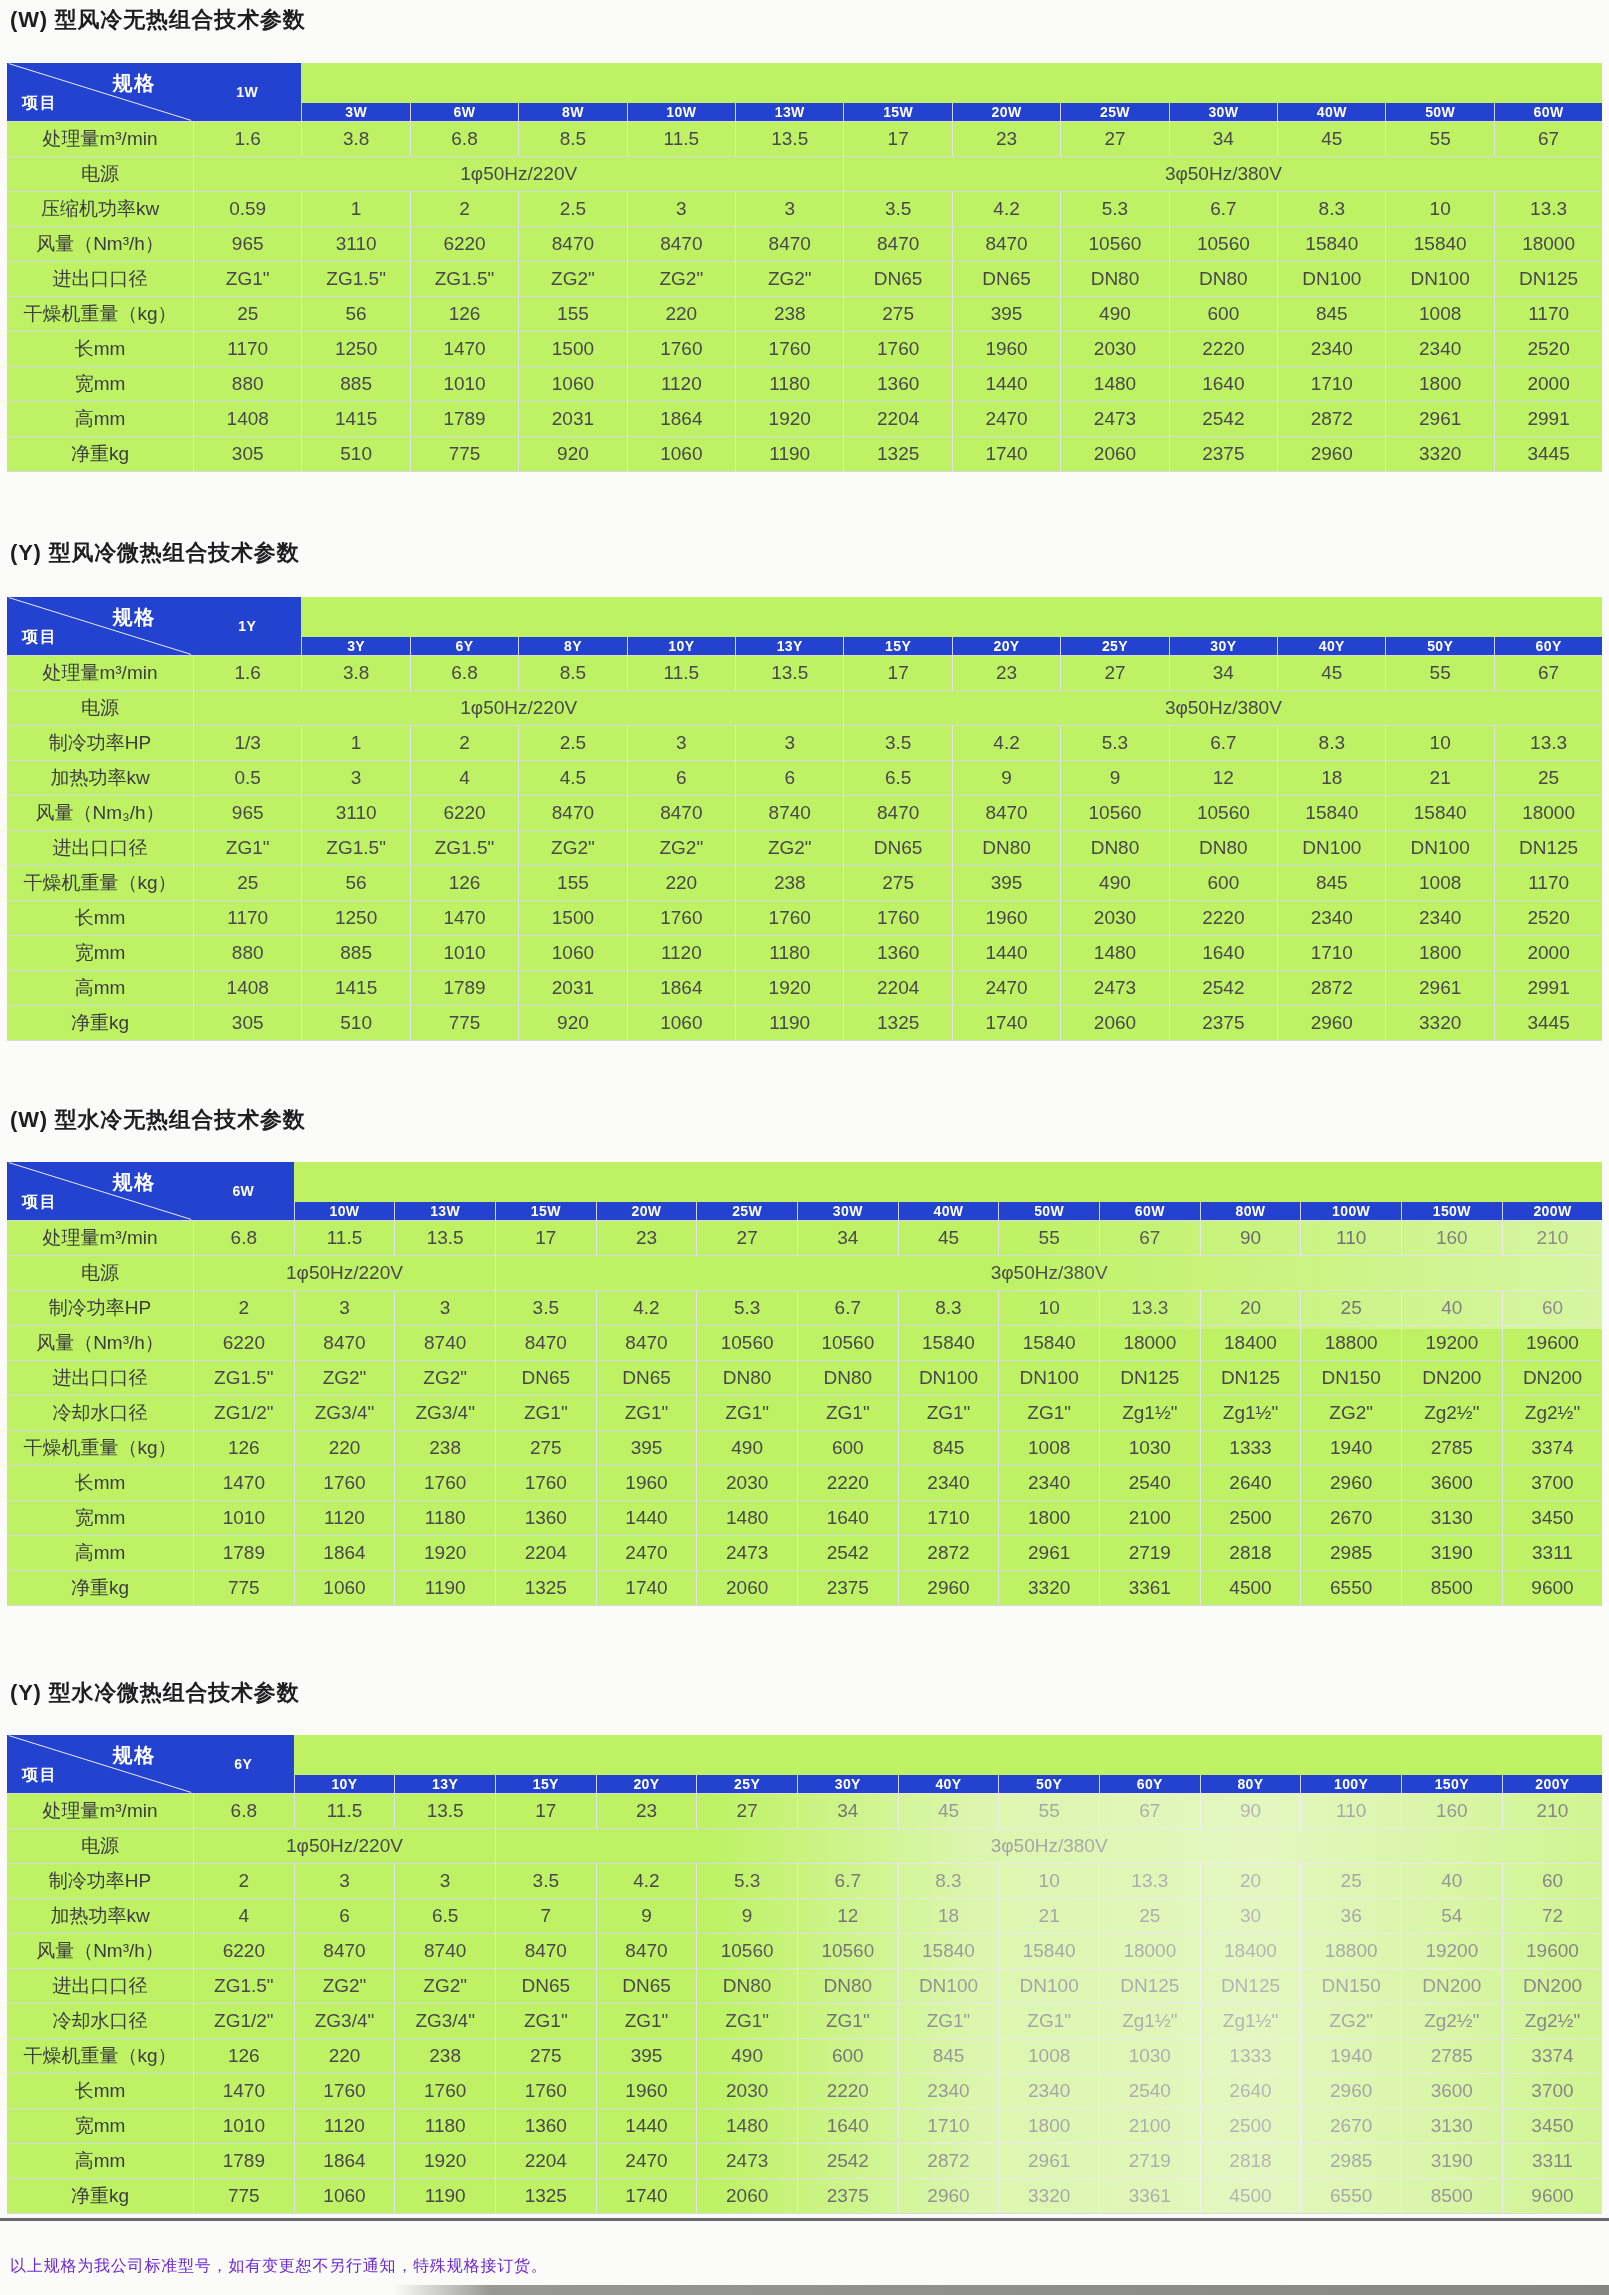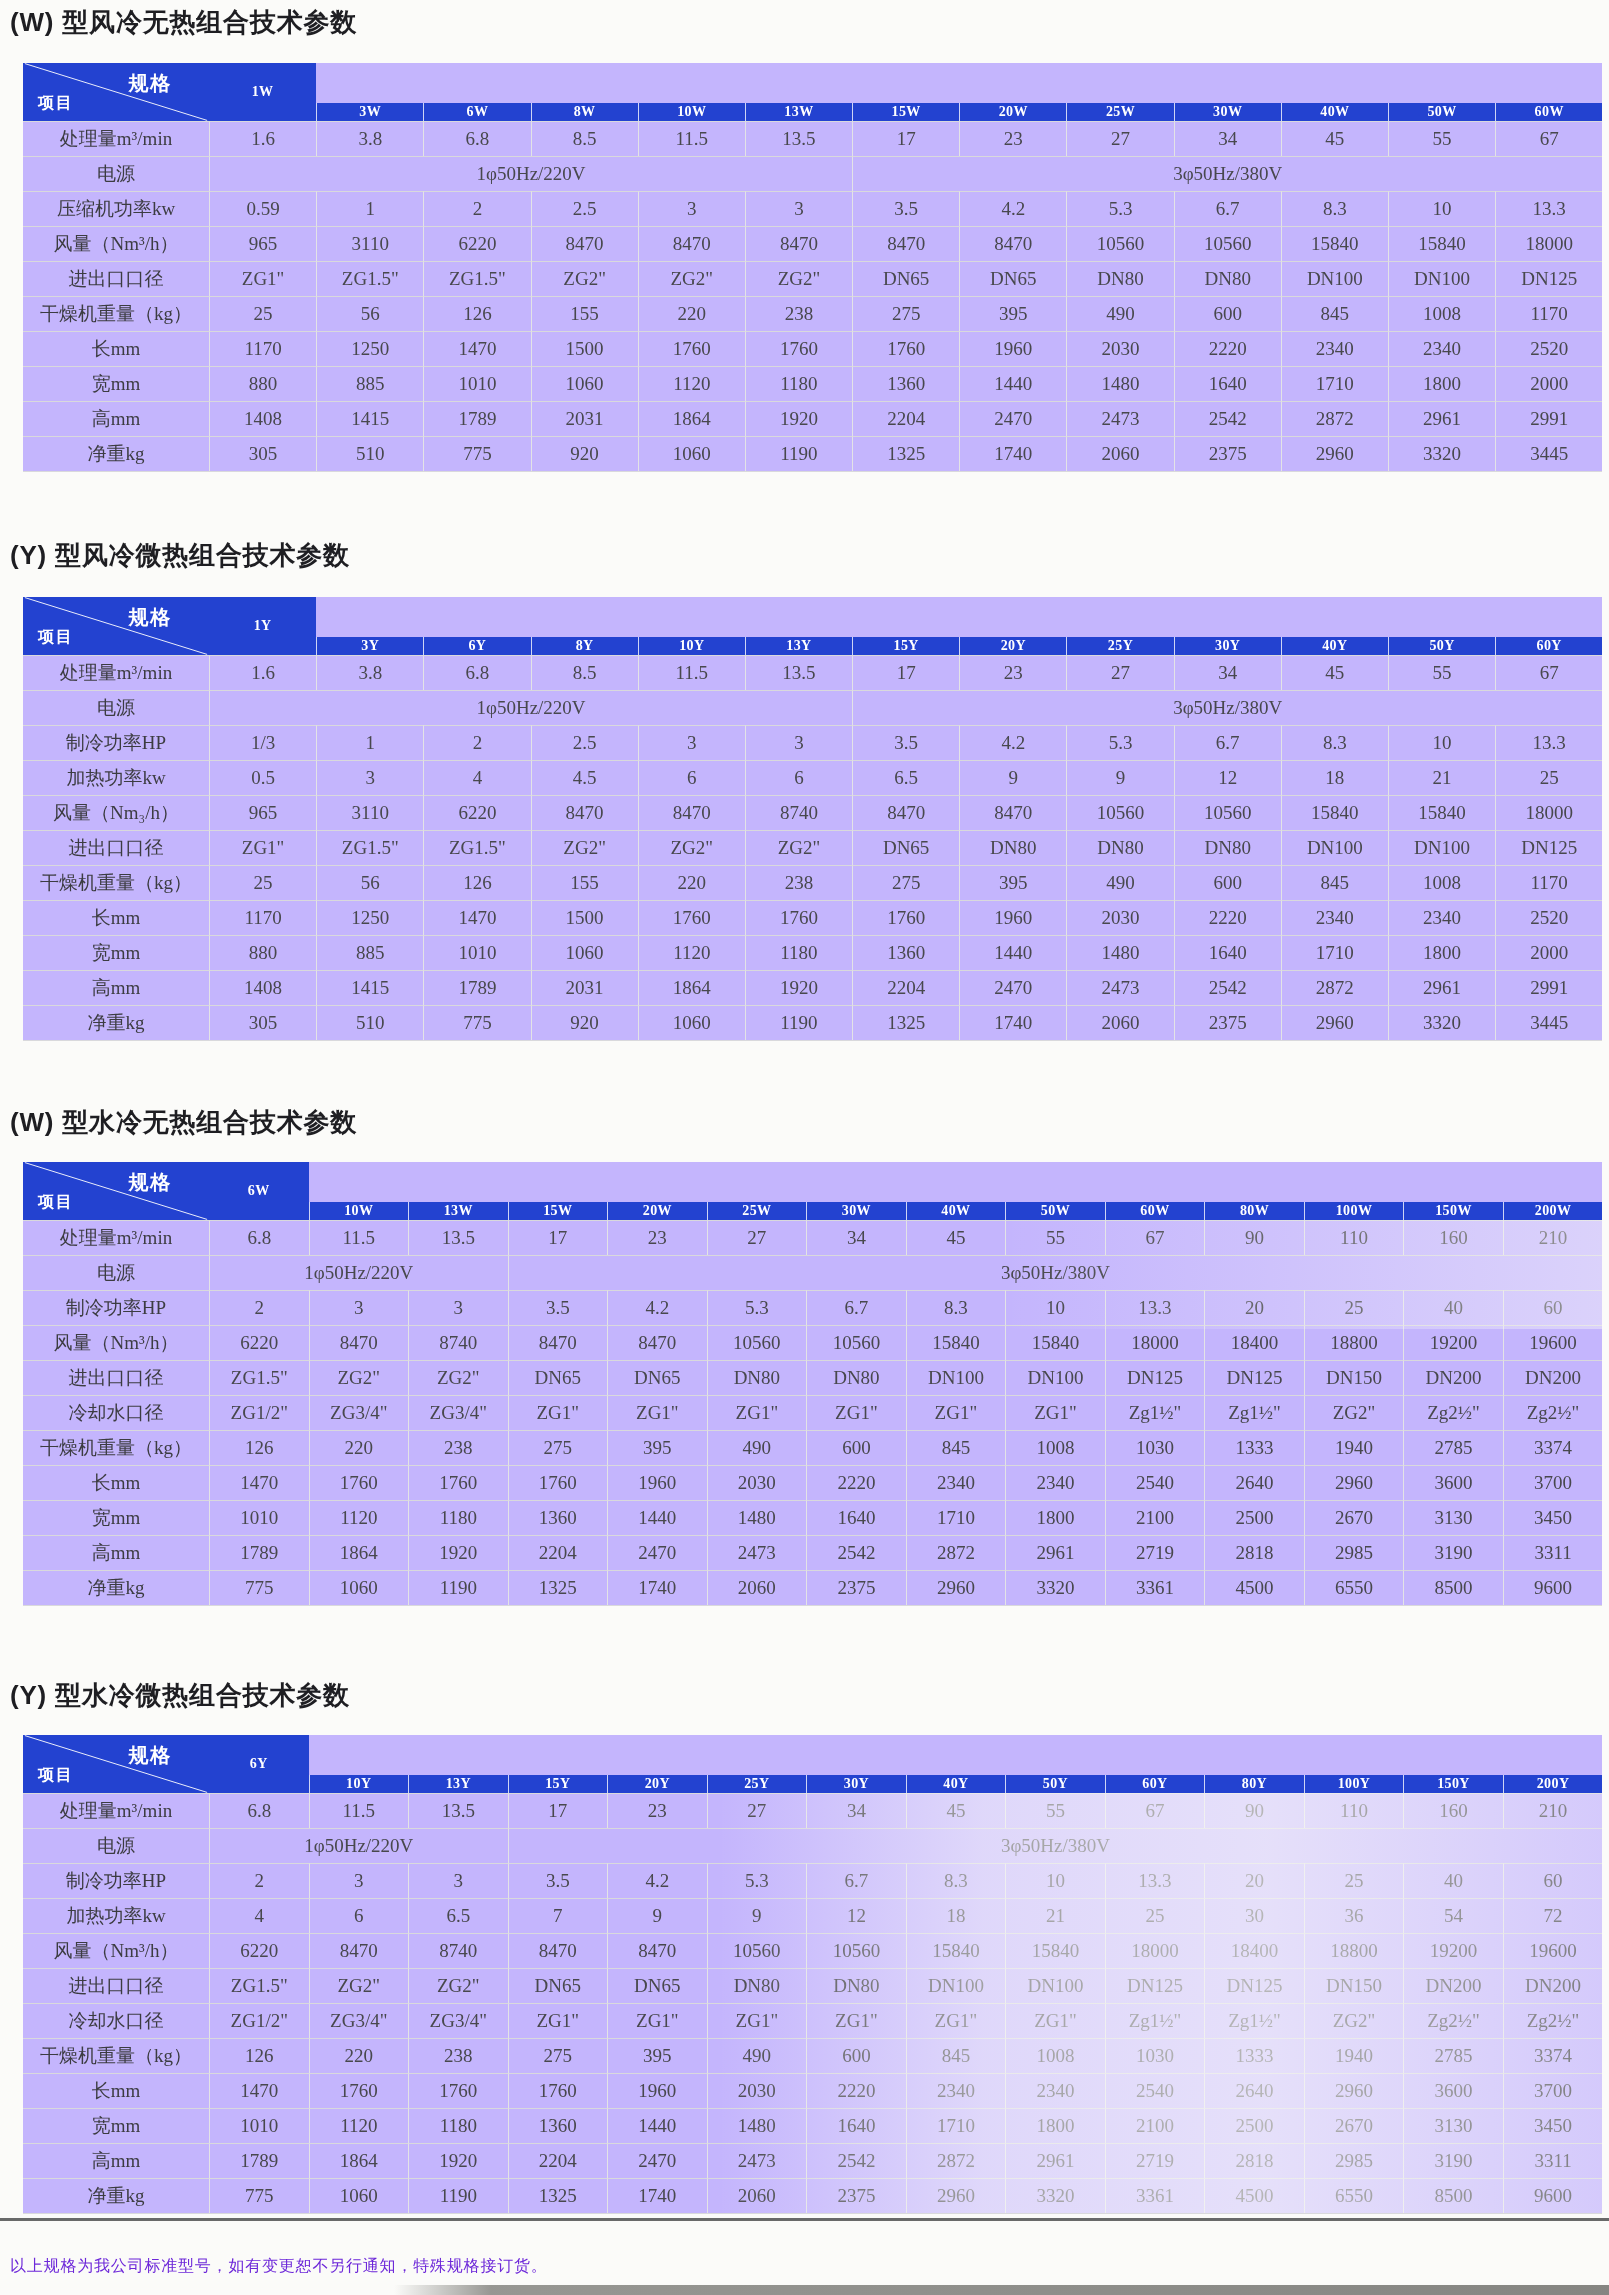--- a/index.html
+++ b/index.html
@@ -4,28 +4,27 @@
 <style>
   :root{ --blue:#2342d0; --paper:#fbfbf9; }
   html,body{margin:0;padding:0;}
   body{
     width:1609px;height:2295px;position:relative;overflow:hidden;
     background:var(--paper);
     font-family:"Liberation Sans","DejaVu Sans",sans-serif;
   }
   .section-title{
     position:absolute;left:10px;margin:0;
-    font-size:26px;font-weight:600;color:#1e1e22;letter-spacing:0.8px;
+    font-size:22px;font-weight:600;color:#1e1e22;letter-spacing:0.8px;
     white-space:nowrap;
   }
   .spec-table{
-    position:absolute;left:23px;right:6.7px;
+    position:absolute;left:7px;right:6.7px;
     display:grid;grid-auto-rows:35px;grid-template-rows:58px;
-    background:#c4b5fd;
-    font-family:Liberation Serif, serif;
+    background:#bef264;
   }
   .t1{top:63px;}  .t2{top:597px;}  .t3{top:1162px;} .t4{top:1735px;}
   .title1{top:5px;} .title2{top:538px;} .title3{top:1105px;} .title4{top:1678px;}
   .cell{display:flex;align-items:center;justify-content:center;text-align:center;overflow:hidden;}
   .colhead{
     background:var(--blue);color:#ffffff;font-weight:bold;font-size:14px;letter-spacing:0.4px;
   }
   .colhead.bl{border-left:0.8px solid rgba(255,255,255,.78);margin-top:40px;}
   .corner{background:var(--blue);position:relative;}
   .corner svg{position:absolute;left:0;top:0;width:100%;height:100%;}

